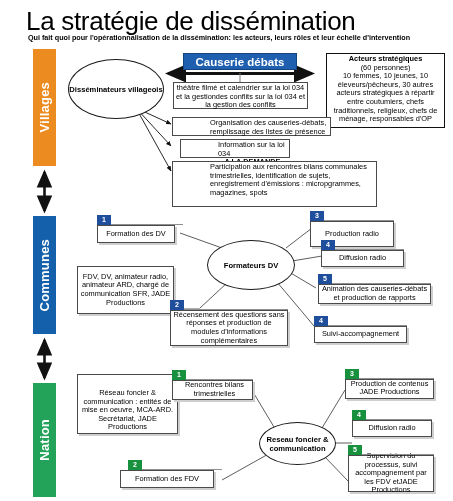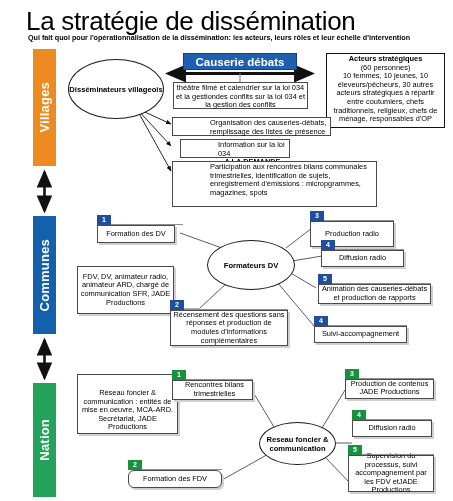--- a/index.html
+++ b/index.html
@@ -314,21 +314,21 @@
   </div>
   <div class="badge-rule" style="left:186px; top:378.5px; width:67px;"></div>
   <div class="nodebox shadow" style="left:172px; top:380px; width:81px; height:20px; display:flex; align-items:center; justify-content:center;padding-left:6px;">
     <span>Rencontres bilans trimestrielles</span>
   </div>
 
   <div class="badge green" style="left:128px; top:460px;">
     <span>2</span>
   </div>
   <div class="badge-rule" style="left:142px; top:468.5px; width:80px;"></div>
-  <div class="nodebox shadow" style="left:128px; top:470px; width:94px; height:18px; display:flex; align-items:center; justify-content:center;border-radius:6px;">
+  <div class="nodebox shadow" style="left:120px; top:470px; width:94px; height:18px; display:flex; align-items:center; justify-content:center;">
     <span>Formation des FDV</span>
   </div>
 
   <div class="badge green" style="left:345px; top:369px;">
     <span>3</span>
   </div>
   <div class="badge-rule" style="left:359px; top:377.5px; width:75px;"></div>
   <div class="nodebox shadow" style="left:345px; top:379px; width:89px; height:20px; display:flex; align-items:flex-end; justify-content:center;">
     <span>Production de contenus JADE Productions</span>
   </div>

